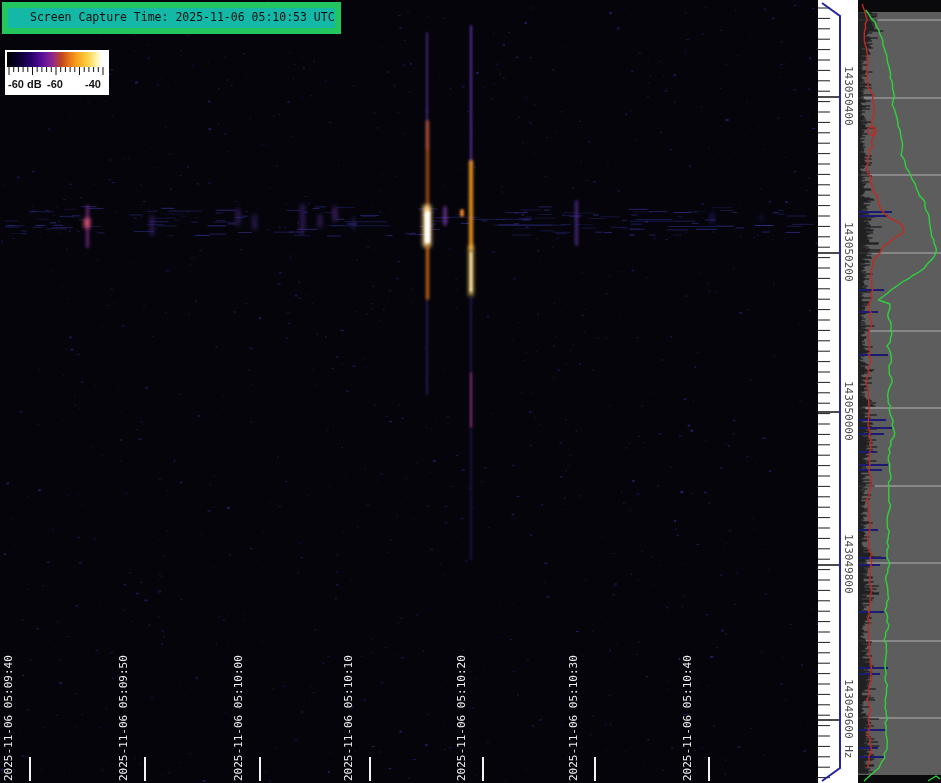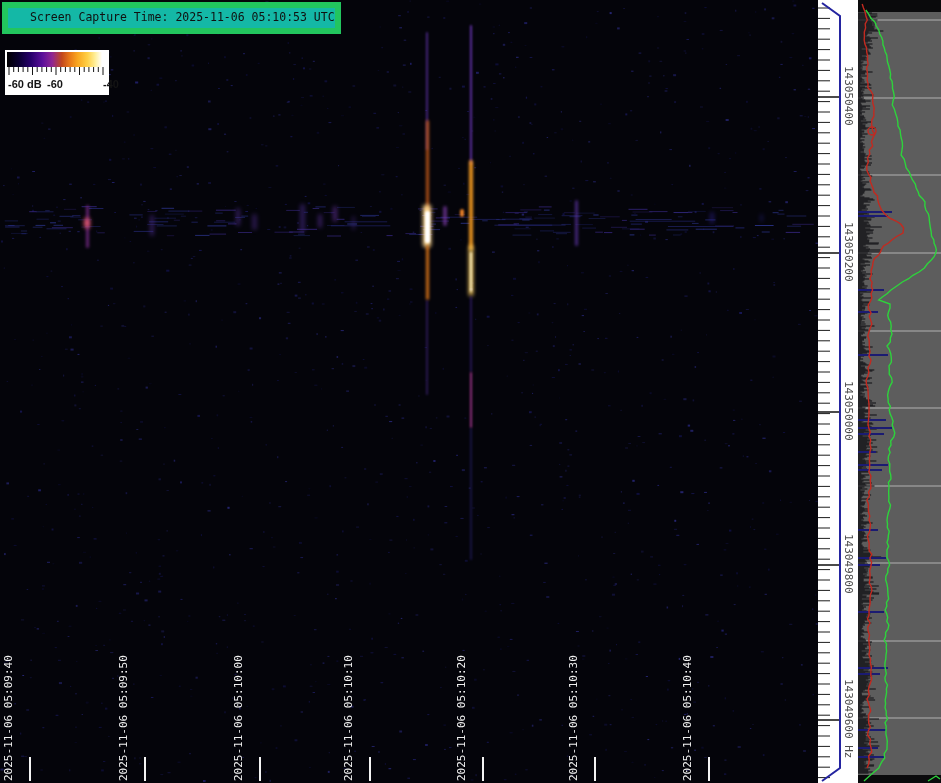--- a/index.html
+++ b/index.html
@@ -16,21 +16,21 @@
   
   .legend{position:absolute;left:5px;top:50px;width:104px;height:45px;background:#ffffff;}
   .legend-bar{position:absolute;left:2px;top:2px;width:98px;height:15px;
     background:linear-gradient(to right,#000000 0%,#0a0030 12%,#26006a 24%,#5a0f9a 36%,
       #8f2593 46%,#c2481c 56%,#e87818 64%,#f9a61f 72%,#ffcf45 82%,#ffef9a 90%,#ffffff 97%);}
   .legend-ruler{position:absolute;left:2px;top:17px;}
   .legend-labels{position:absolute;left:0;top:27px;width:104px;height:16px;
     font-family:"Liberation Sans",sans-serif;font-size:11px;font-weight:bold;color:#141414;}
   .legend-labels .l1{position:absolute;left:3px;top:1px;}
   .legend-labels .l2{position:absolute;left:42px;top:1px;}
-  .legend-labels .l3{position:absolute;left:80px;top:1px;margin-left:18px;}
+  .legend-labels .l3{position:absolute;left:80px;top:1px;}
   
   .time-label{position:absolute;color:#efefef;font-size:11px;white-space:nowrap;
     transform:rotate(-90deg);transform-origin:0 100%;}
   .time-tick{position:absolute;width:2px;background:#f4f4f4;}
   
   .freq-axis{position:absolute;left:818px;top:0;width:40px;height:783px;background:#ffffff;}
   .freq-label{position:absolute;color:#4c4c4c;font-size:11px;white-space:nowrap;
     transform:rotate(90deg);transform-origin:0 0;}
   
   .spectrum-panel{position:absolute;left:858px;top:0;width:83px;height:783px;background:#5d5d5d;}

